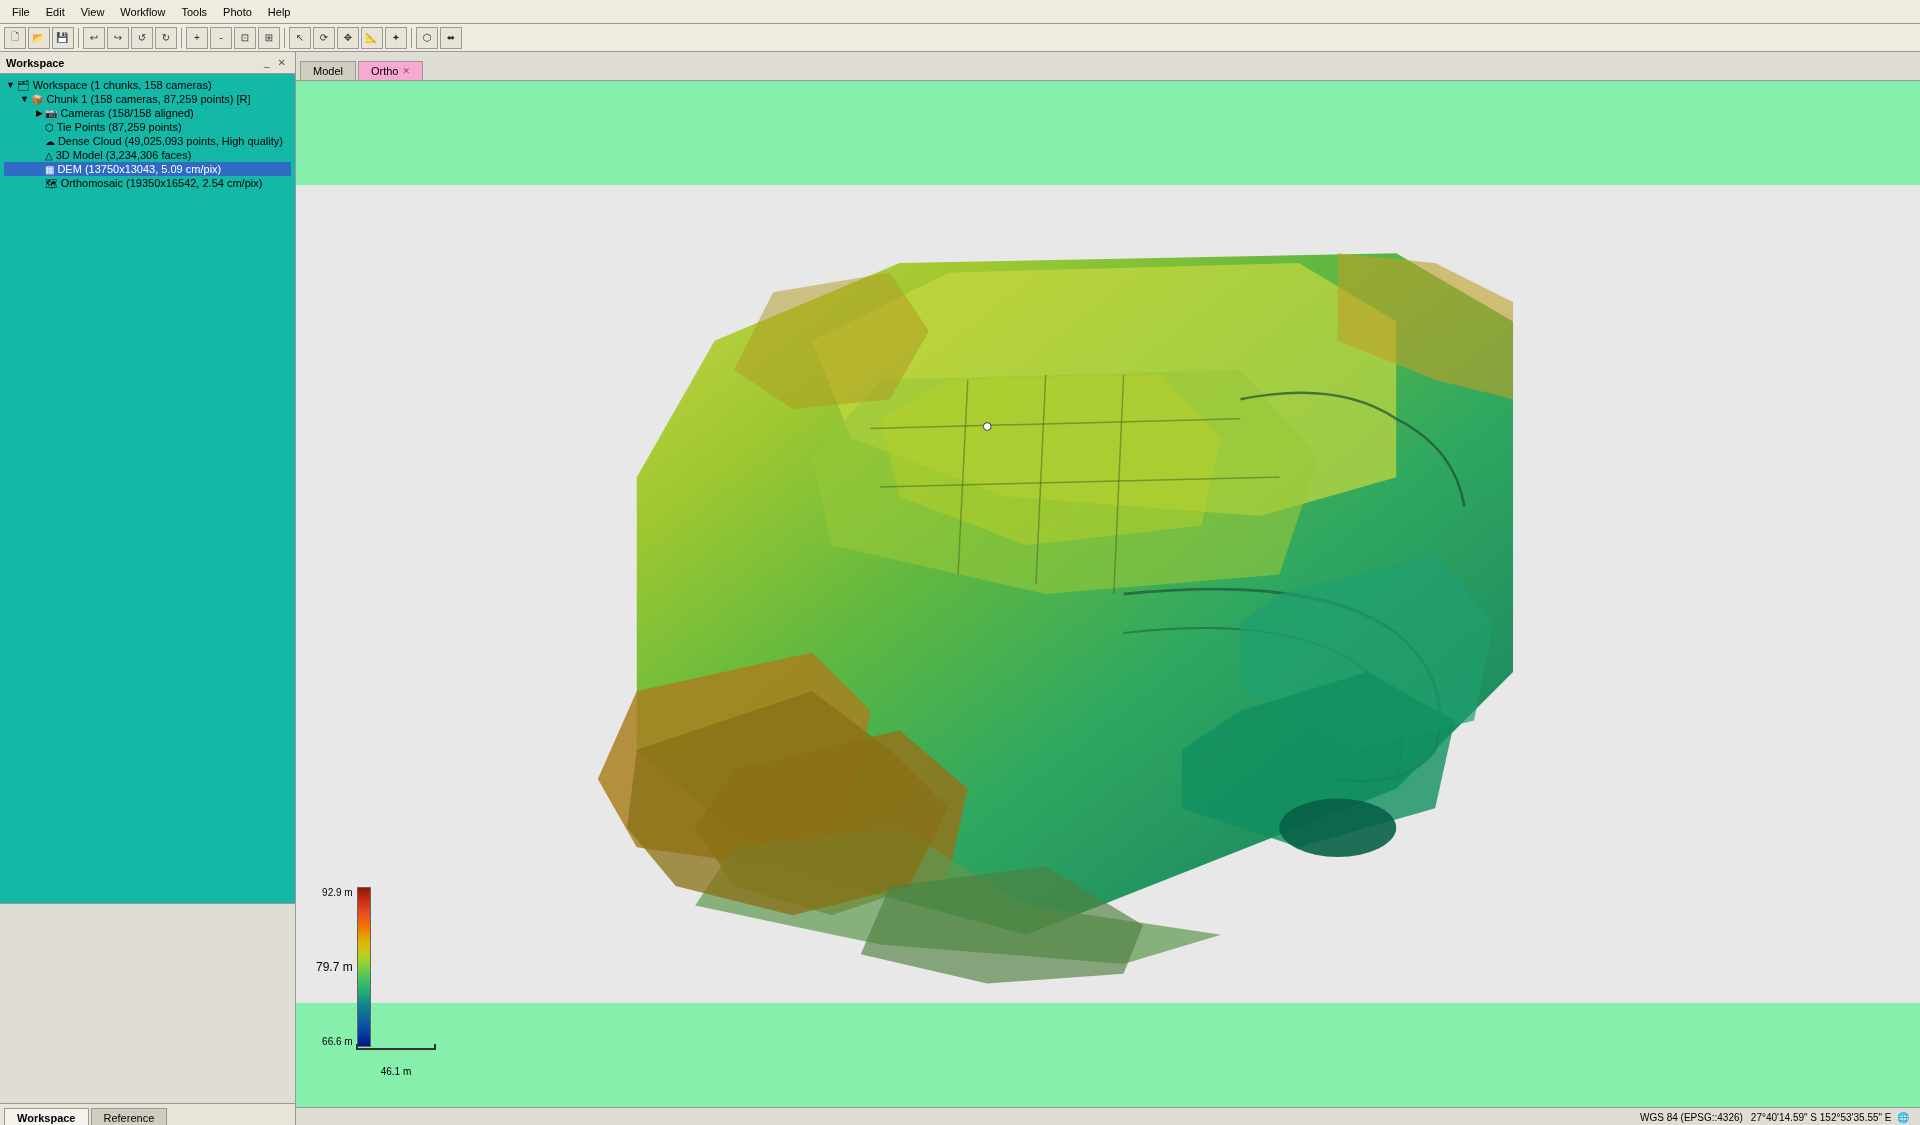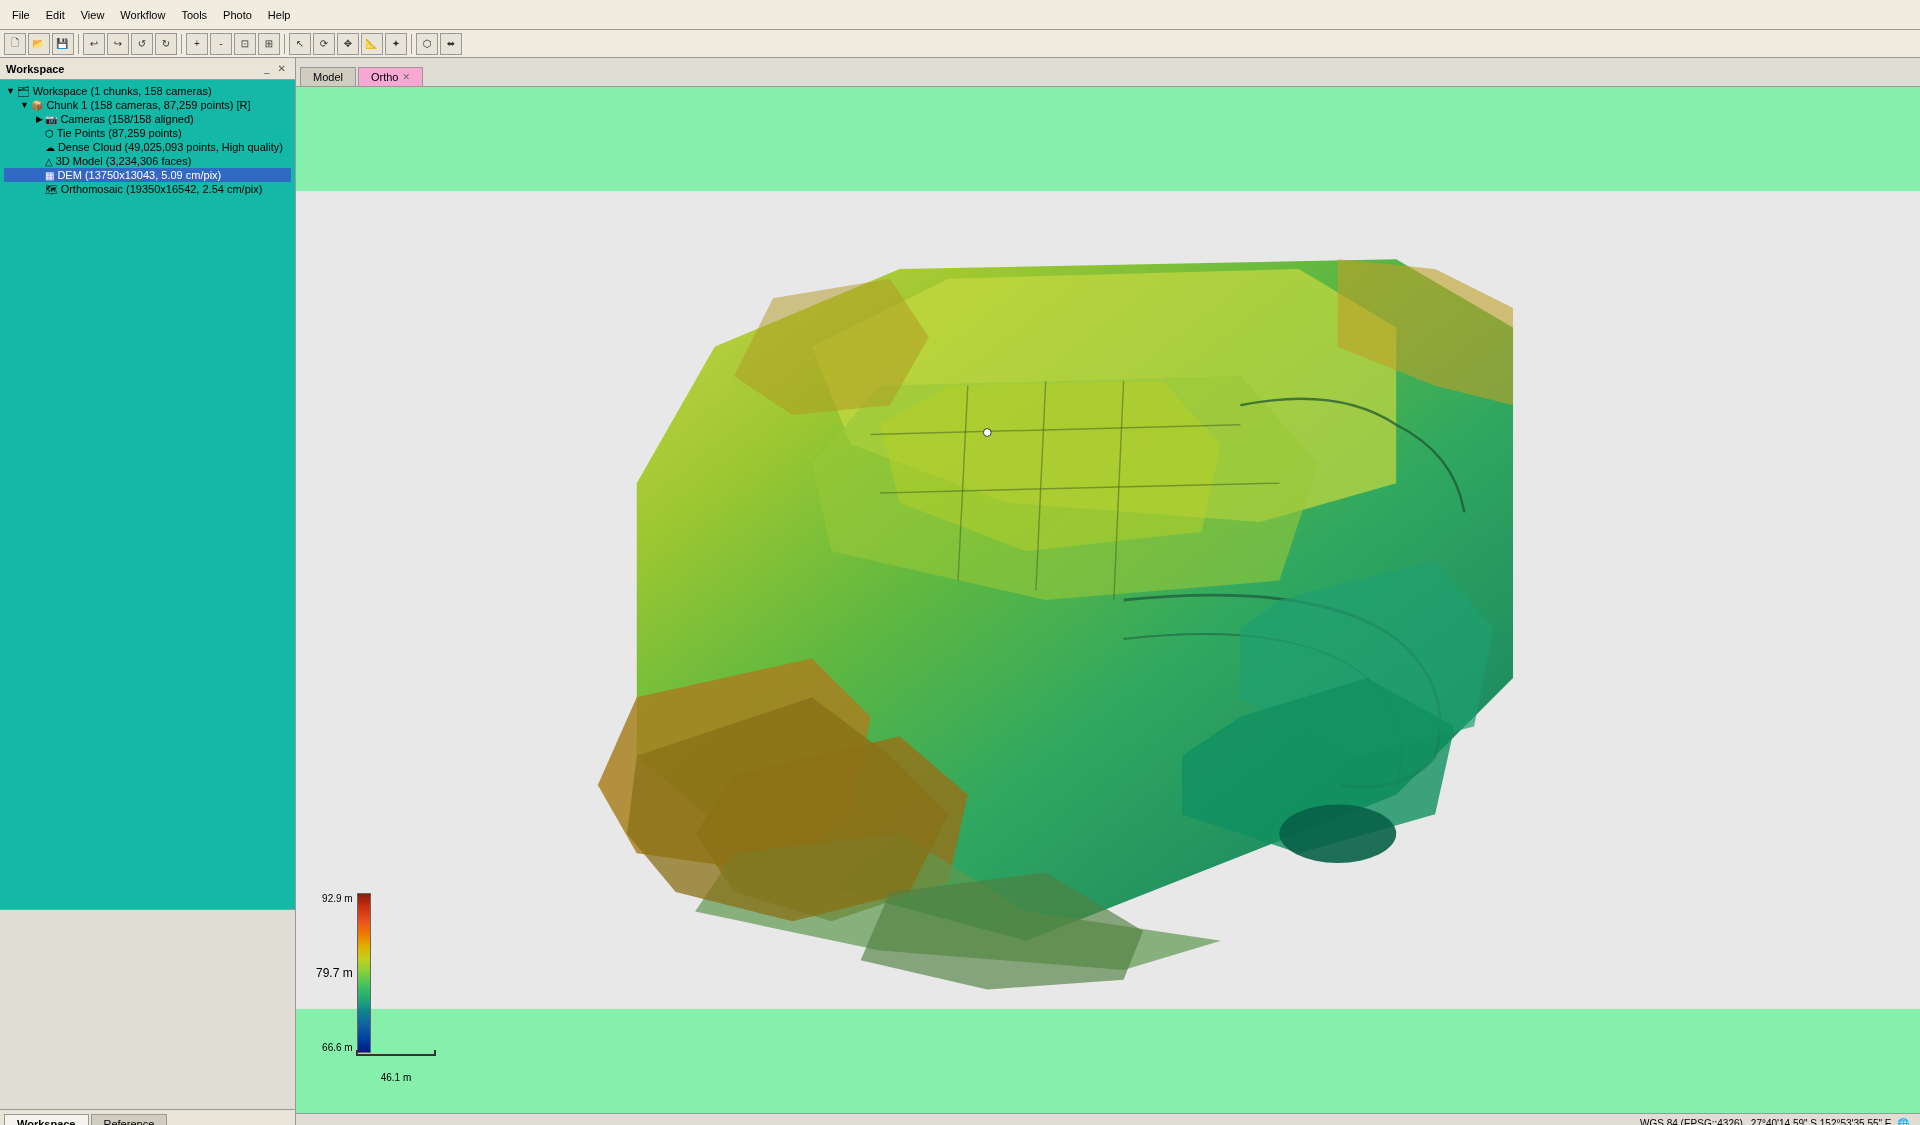--- a/index.html
+++ b/index.html
@@ -1,21 +1,21 @@
 <!DOCTYPE html>
 <html><head>
   <meta charset="utf-8">
   <style>
     * { margin: 0; padding: 0; box-sizing: border-box; }
     body { width: 1920px; height: 1125px; background: #d4d0c8; font-family: 'Segoe UI', Tahoma, Arial, sans-serif; font-size: 11px; overflow: hidden; }
 
     
     #menubar {
       background: #f0ece0;
-      height: 30px;
+      height: 24px;
       display: flex;
       align-items: center;
       padding: 0 4px;
       border-bottom: 1px solid #999;
     }
     .menu-item {
       padding: 2px 8px;
       cursor: pointer;
       color: #000;
     }

